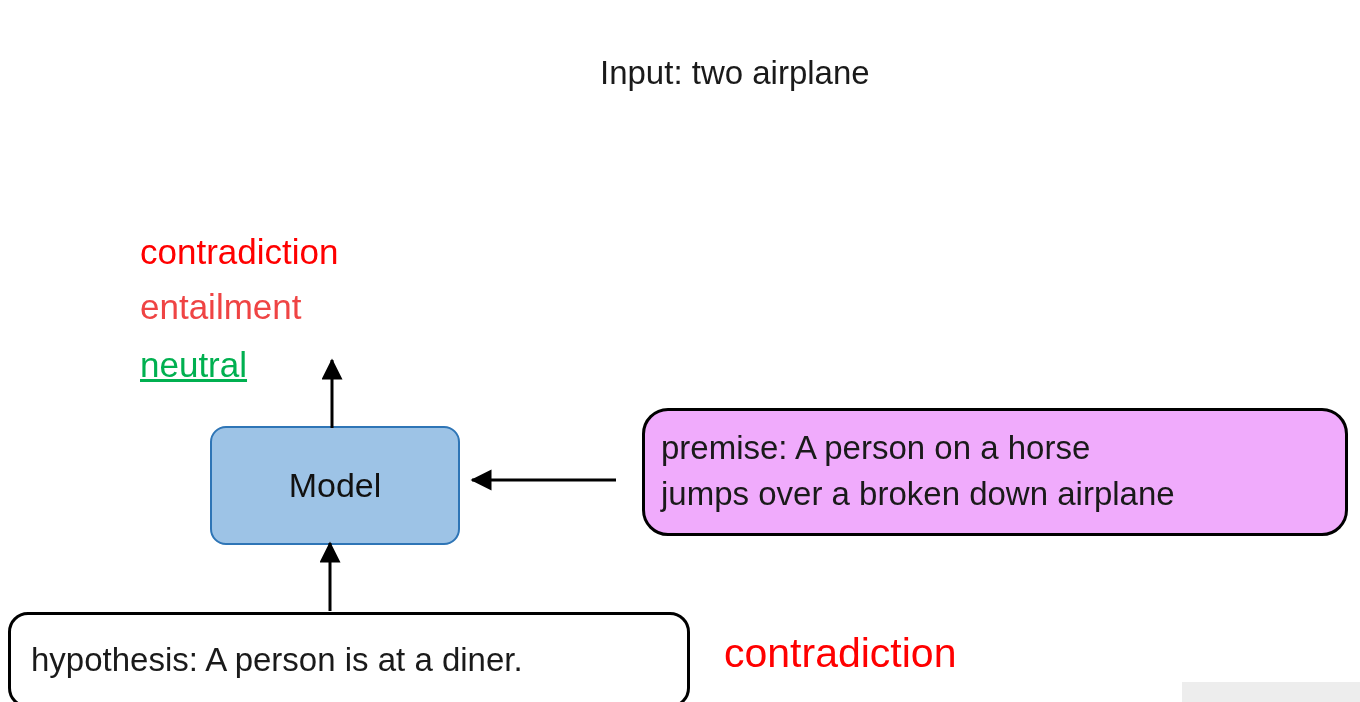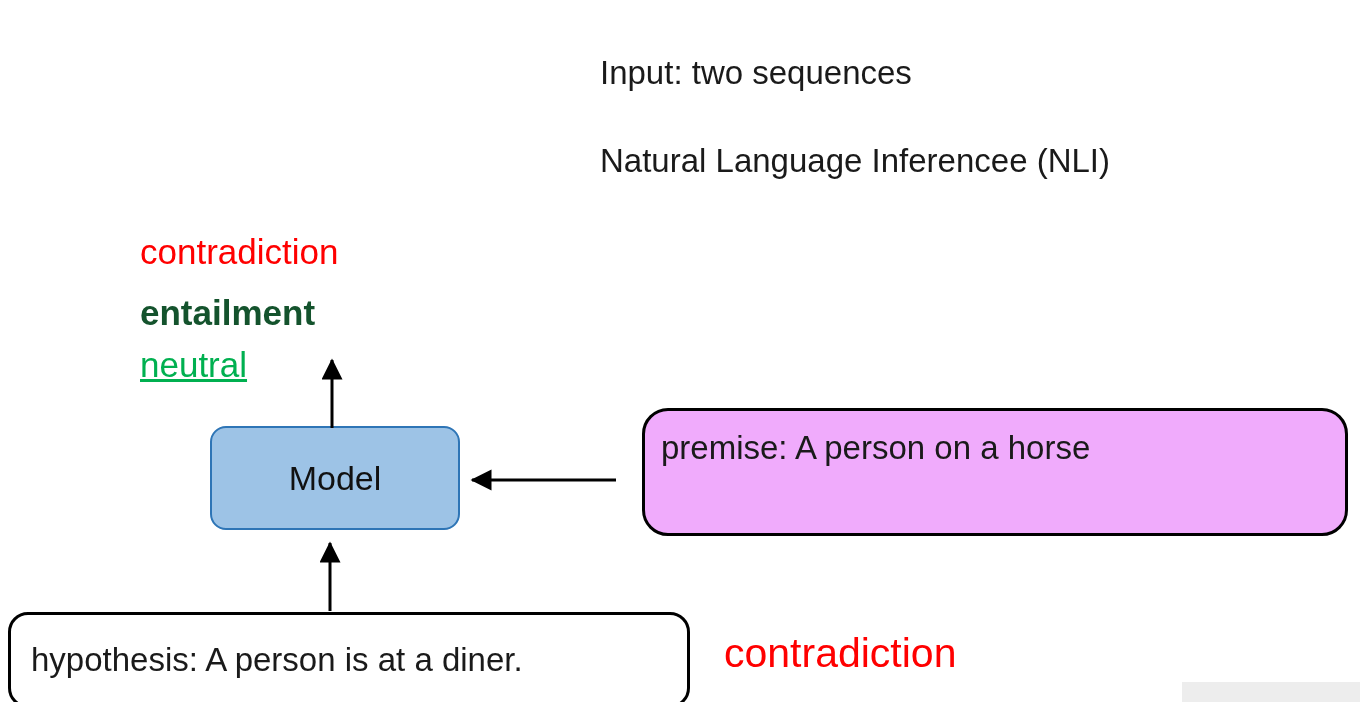--- a/index.html
+++ b/index.html
@@ -26,29 +26,29 @@
   }
   .info-gap { height: 38px; }
 
   
   .class-label {
     left: 140px;
     font-size: 35px;
     line-height: 40px;
   }
   .class-contradiction { top: 232px; color: #ff0000; }
-  .class-entailment   { top: 293px; color: #14532d; font-weight: bold; }
+  .class-entailment   { top: 287px; color: #ef4444; }
   .class-neutral      { top: 345px; color: #00b050; text-decoration: underline; }
 
   
   .model-box {
     left: 210px;
     top: 426px;
     width: 250px;
-    height: 104px;
+    height: 119px;
     background: #9dc3e6;
     border: 2px solid #2e75b6;
     border-radius: 16px;
     display: flex;
     align-items: center;
     justify-content: center;
     font-size: 34px;
     color: #111111;
     box-sizing: border-box;
   }
@@ -107,35 +107,35 @@
     top: 682px;
     width: 178px;
     height: 20px;
     background: #ededed;
   }
 </style>
 </head>
 <body>
 
 <div class="abs info-block">
-  <div>Input: two sequences</div>
+  <div>Input: two airplane</div>
   <div class="info-gap"></div>
-  <div>Natural Language Inferencee (NLI)</div>
 </div>
 
 <div class="abs class-label class-contradiction">contradiction</div>
 <div class="abs class-label class-entailment">entailment</div>
 <div class="abs class-label class-neutral">neutral</div>
 
 <div class="abs model-box">
   <span>Model</span>
 </div>
 
 <div class="abs premise-box">
   <div>premise: A person on a horse</div>
+  <div>jumps over a broken down airplane</div>
 </div>
 
 <div class="abs hypothesis-box">
   <span>hypothesis: A person is at a diner.</span>
 </div>
 
 <div class="abs result-label">contradiction</div>
 
 <div class="abs corner-artifact"></div>
 

